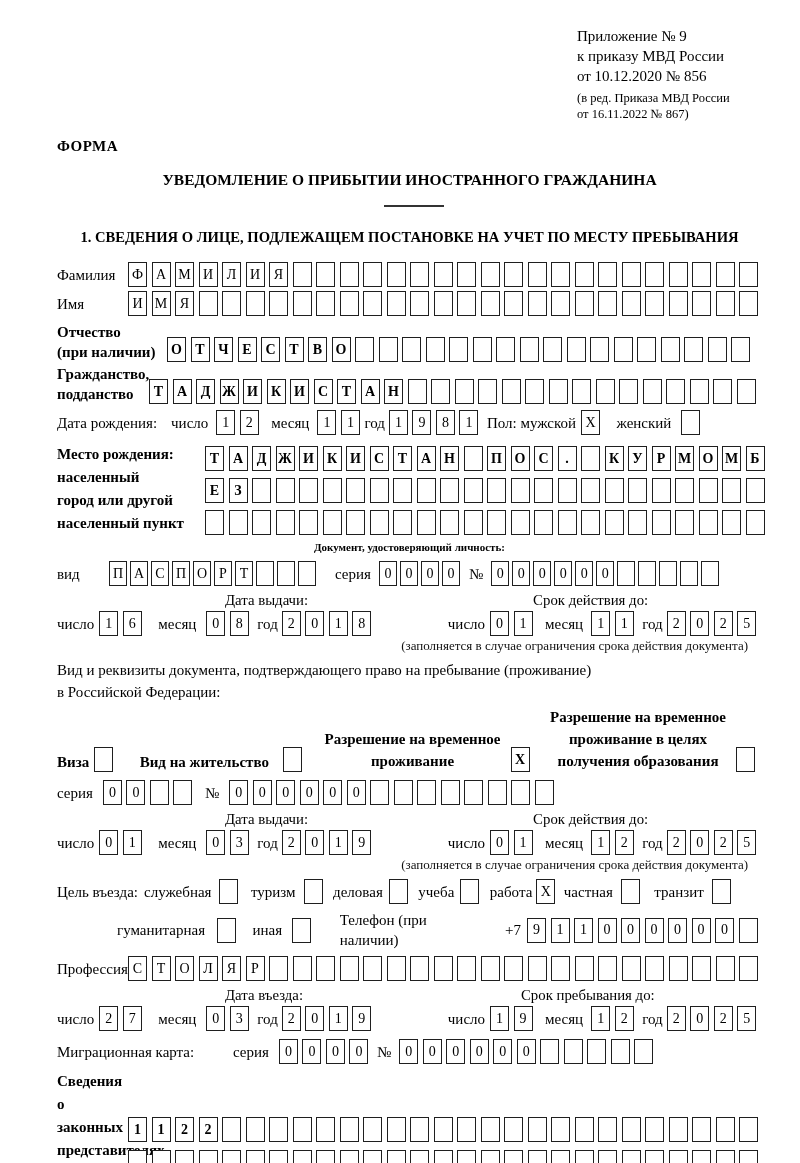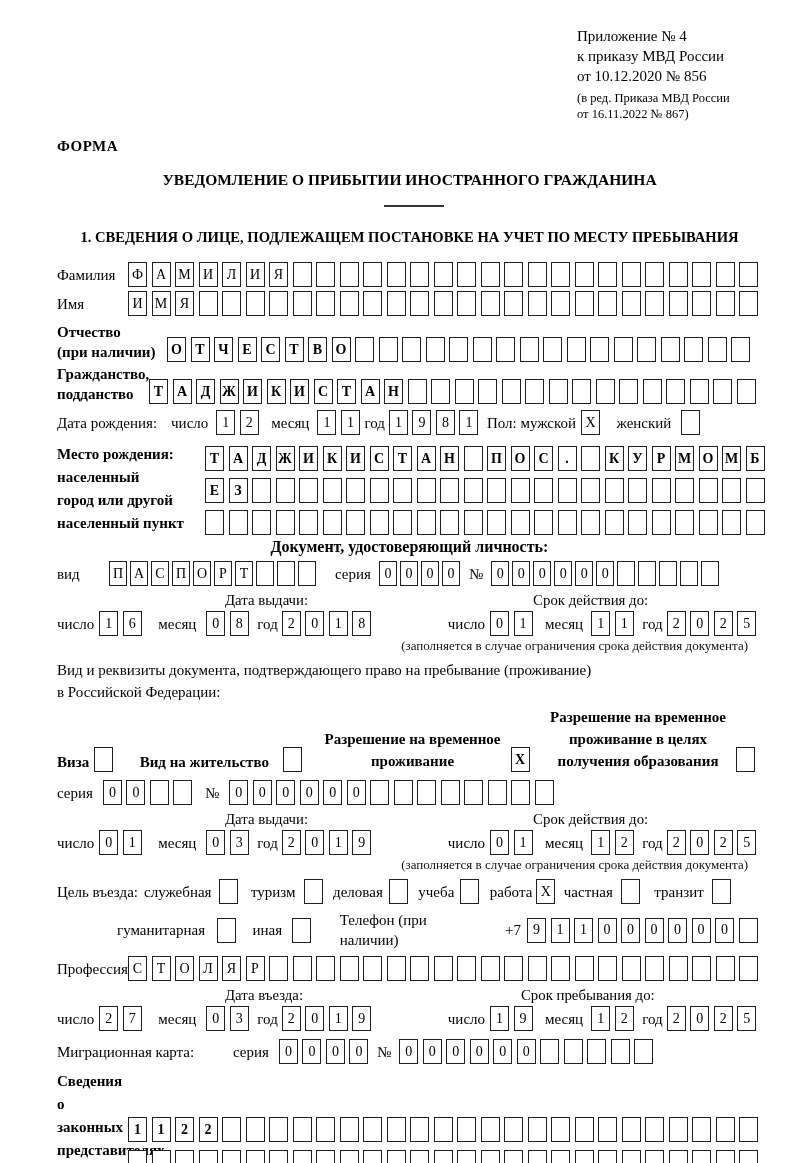--- a/index.html
+++ b/index.html
@@ -24,21 +24,21 @@
   .datehdr{font-size:14.8px;}
   .mt2{margin-top:2px}.mt4{margin-top:4px}.mt6{margin-top:6px}.mt8{margin-top:8px}.mt16{margin-top:16px}
   .ctr{text-align:center;}
 </style>
 </head>
 <body>
 
 <div class="page">
 
   <div class="hdr">
-    <div class="lbl">Приложение № 4</div>
+    <div class="lbl">Приложение № 9</div>
     <div class="lbl">к приказу МВД России</div>
     <div class="lbl">от 10.12.2020 № 856</div>
     <div class="small gap">(в ред. Приказа МВД России</div>
     <div class="small">от 16.11.2022 № 867)</div>
   </div>
   <div class="forma">ФОРМА</div>
 
   <div class="title">
     <div>УВЕДОМЛЕНИЕ О ПРИБЫТИИ ИНОСТРАННОГО ГРАЖДАНИНА</div>
     <div><span class="uline"></span></div>
@@ -286,21 +286,21 @@
           <span class="cbox"></span>
           <span class="cbox"></span>
           <span class="cbox"></span>
           <span class="cbox"></span>
           <span class="cbox"></span>
           <span class="cbox"></span>
         </div>
     </span>
   </div>
 
-  <div class="lbl b ctr mt2" style="font-size:16px;">Документ, удостоверяющий личность:</div>
+  <div class="lbl b ctr mt2" style="font-size:11px;">Документ, удостоверяющий личность:</div>
   <div class="row mt4 tight">
     <span class="lbl" style="width:52px;flex:none;">вид</span>
     <span class="boxes">
         <span class="cbox">П</span>
         <span class="cbox">А</span>
         <span class="cbox">С</span>
         <span class="cbox">П</span>
         <span class="cbox">О</span>
         <span class="cbox">Р</span>
         <span class="cbox">Т</span>

